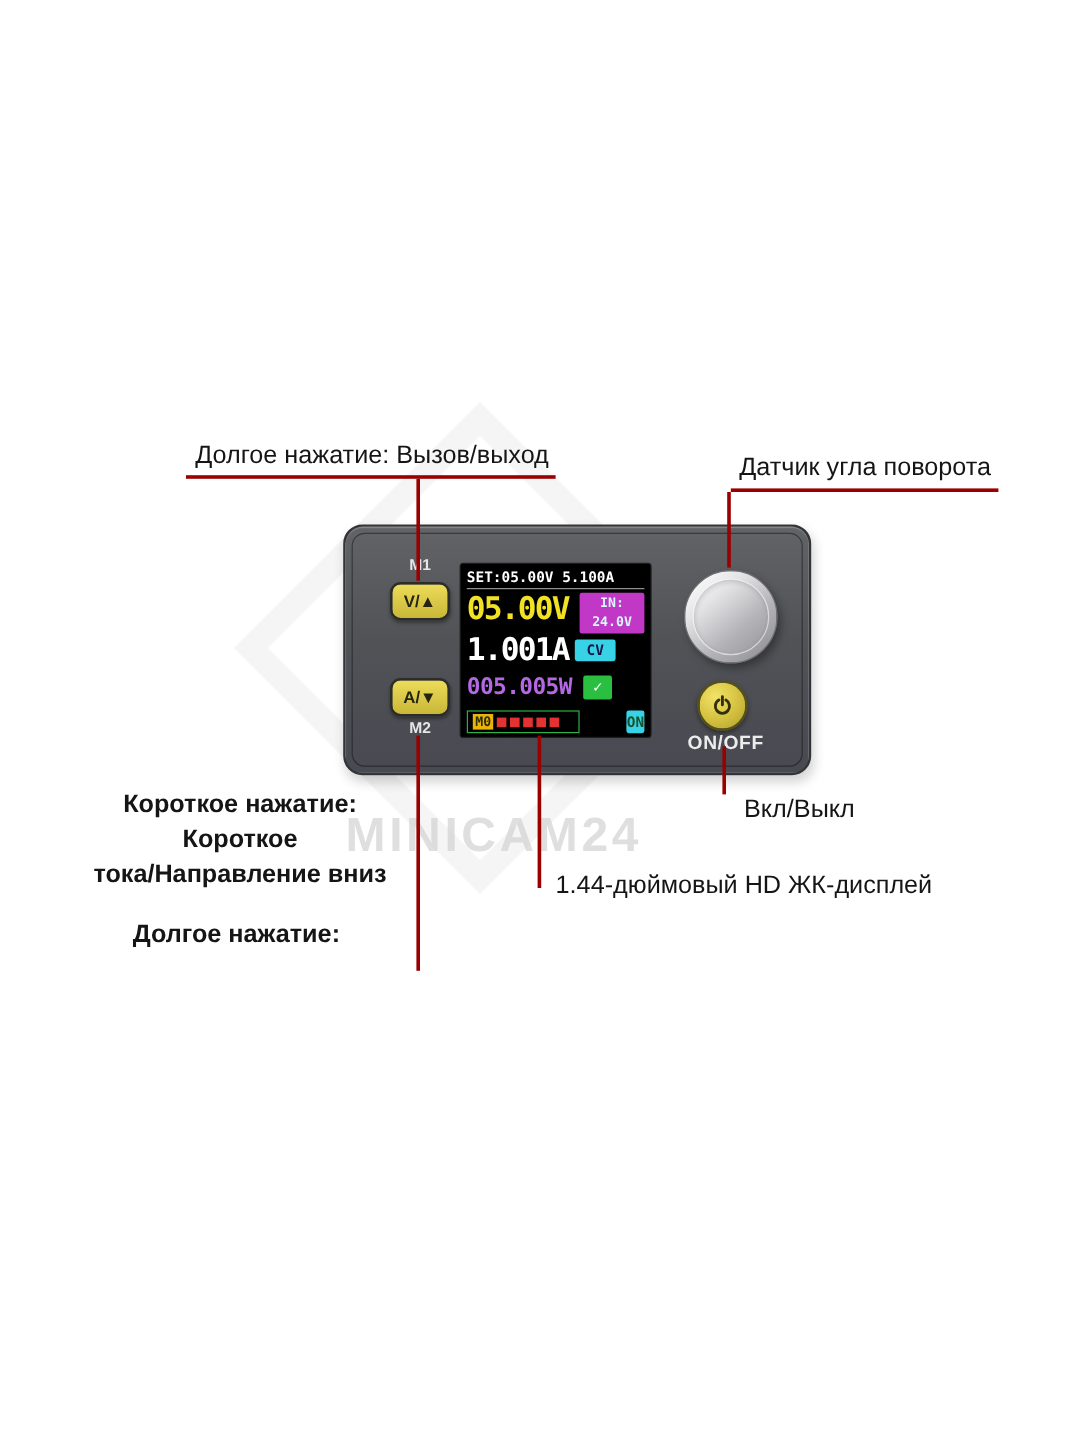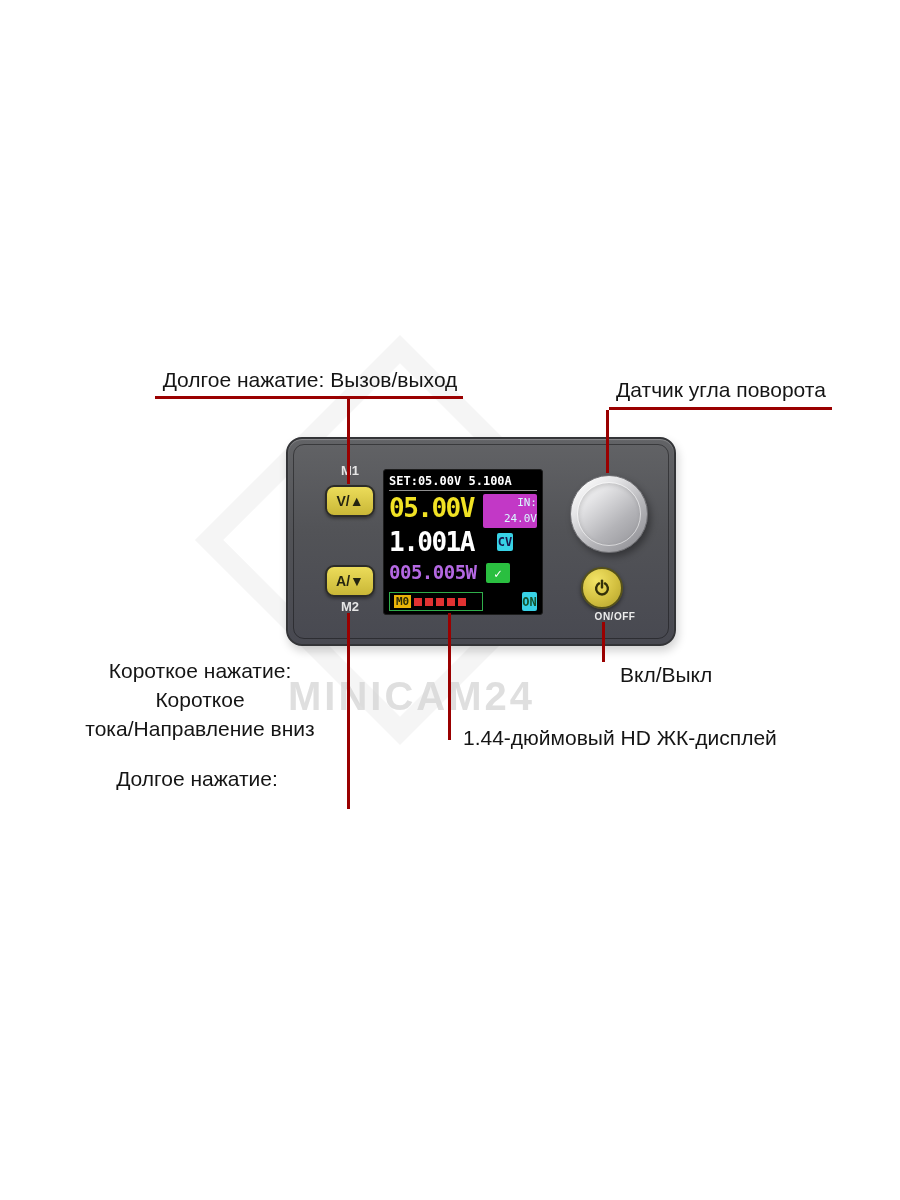--- a/index.html
+++ b/index.html
@@ -8,21 +8,21 @@
 
   
   .wm-diamond { position:absolute; left:255px; top:395px; width:290px; height:290px;
     border:20px solid rgba(175,175,175,0.13); transform:rotate(45deg); z-index:0; }
   .wm-brand { position:absolute; left:288px; top:674px; font-size:40px; font-weight:bold;
     letter-spacing:3px; color:#cfcfcf; opacity:0.65; z-index:0; white-space:nowrap; }
 
   
   .callout { position:absolute; color:#151515; font-size:21px; z-index:3; }
   .center { text-align:center; }
-  .ml { line-height:29px; }
+  .ml { line-height:29px;font-weight:bold; }
   .redline { position:absolute; background:#9a0000; z-index:4; }
 
   
   .device { position:absolute; left:286px; top:437px; width:390px; height:209px; z-index:1;
     background:linear-gradient(180deg,#626366 0%, #525357 45%, #484951 100%);
     border:2px solid #333437; border-radius:16px;
     box-shadow:2px 5px 10px rgba(0,0,0,0.18), inset 0 1px 1px rgba(255,255,255,0.25); }
   .device-face { position:absolute; inset:5px; border:1px solid rgba(18,18,20,0.5); border-radius:11px; }
 
   .btn-label { position:absolute; left:37px; width:50px; text-align:center; color:#e6e6e6;
@@ -37,29 +37,29 @@
   
   .lcd { position:absolute; left:95px; top:30px; width:160px; height:146px; background:#000;
     border-radius:3px; border:1px solid #1c1c1c; padding:4px 5px 3px;
     font-family:"DejaVu Sans Mono", monospace; }
   .lcd-set { color:#ffffff; font-size:12px; font-weight:bold; white-space:nowrap;
     padding-bottom:2px; border-bottom:1px solid #8f8f8f; }
   .lcd-body { position:relative; height:121px; }
   .lcd-voltage { position:absolute; left:0; top:2px; font-size:26px; font-weight:bold;
     color:#f1e224; letter-spacing:-1.5px; }
   .lcd-in { position:absolute; right:0; top:3px; width:54px; height:34px; background:#c238c6;
-    color:#d9f9ff; font-size:11px; font-weight:normal; text-align:right; line-height:16px;
+    color:#d9f9ff; font-size:11px; font-weight:bold; text-align:center; line-height:16px;
     border-radius:2px; padding-top:1px; }
   .lcd-current { position:absolute; left:0; top:36px; font-size:26px; font-weight:bold;
     color:#ffffff; letter-spacing:-1.5px; }
   .lcd-power { position:absolute; left:0; top:70px; font-size:19px; font-weight:bold;
     color:#b468e2; letter-spacing:-0.5px; }
   .badge { position:absolute; font-weight:bold; display:flex; align-items:center;
     justify-content:center; border-radius:2px; }
-  .badge-cv { right:24px; top:42px; width:16px; height:18px; background:#38d2e6; color:#15154a; font-size:12px; }
+  .badge-cv { right:24px; top:42px; width:34px; height:18px; background:#38d2e6; color:#15154a; font-size:12px; }
   .badge-check { right:27px; top:72px; width:24px; height:20px; background:#2abf40; color:#ffffff; font-size:13px; }
   .lcd-bottom { position:absolute; left:0; bottom:1px; width:100%; display:flex; align-items:center; }
   .mem-box { display:flex; align-items:center; width:94px; height:19px; border:1px solid #2fae4a;
     padding:0 4px; gap:3px; }
   .mem-label { background:#eab308; color:#2b2b06; font-size:11px; font-weight:bold;
     padding:0 2px; line-height:13px; }
   .seg { width:8px; height:8px; background:#e23232; display:inline-block; }
   .badge-on { margin-left:auto; width:15px; height:19px; background:#38d2e6; color:#14532d;
     font-size:12px; font-weight:bold; display:flex; align-items:center; justify-content:center;
     border-radius:2px; }
@@ -67,22 +67,22 @@
   
   .knob { position:absolute; left:282px; top:36px; width:78px; height:78px; border-radius:50%;
     background:linear-gradient(140deg,#ffffff 5%,#e4e4e6 30%,#b4b4b8 62%,#8f8f94 95%);
     border:1px solid #707074; box-shadow:3px 4px 7px rgba(0,0,0,0.35); }
   .knob::after { content:""; position:absolute; inset:6px; border-radius:50%;
     border:1px solid rgba(255,255,255,0.55); box-shadow:inset 1px 2px 4px rgba(0,0,0,0.15); }
   .onoff-btn { position:absolute; left:293px; top:128px; width:42px; height:42px; border-radius:50%;
     background:radial-gradient(circle at 35% 30%, #f2e366, #d3c040 55%, #b1a02c);
     border:2px solid #55511a; display:flex; align-items:center; justify-content:center;
     box-shadow:0 2px 4px rgba(0,0,0,0.45); }
-  .onoff-label { position:absolute; left:296px; top:172px; width:62px; text-align:center;
-    color:#ececec; font-size:10px; font-weight:bold; letter-spacing:0.5px; }
+  .onoff-label { position:absolute; left:285px; top:172px; width:62px; text-align:left;
+    color:#ececec; font-size:16px; font-weight:bold; letter-spacing:0.5px; }
 </style>
 </head>
 <body>
 
 <div class="page">
 
   <div class="wm-diamond"></div>
   <div class="wm-brand">MINICAM24</div>
 
   <div class="device">

